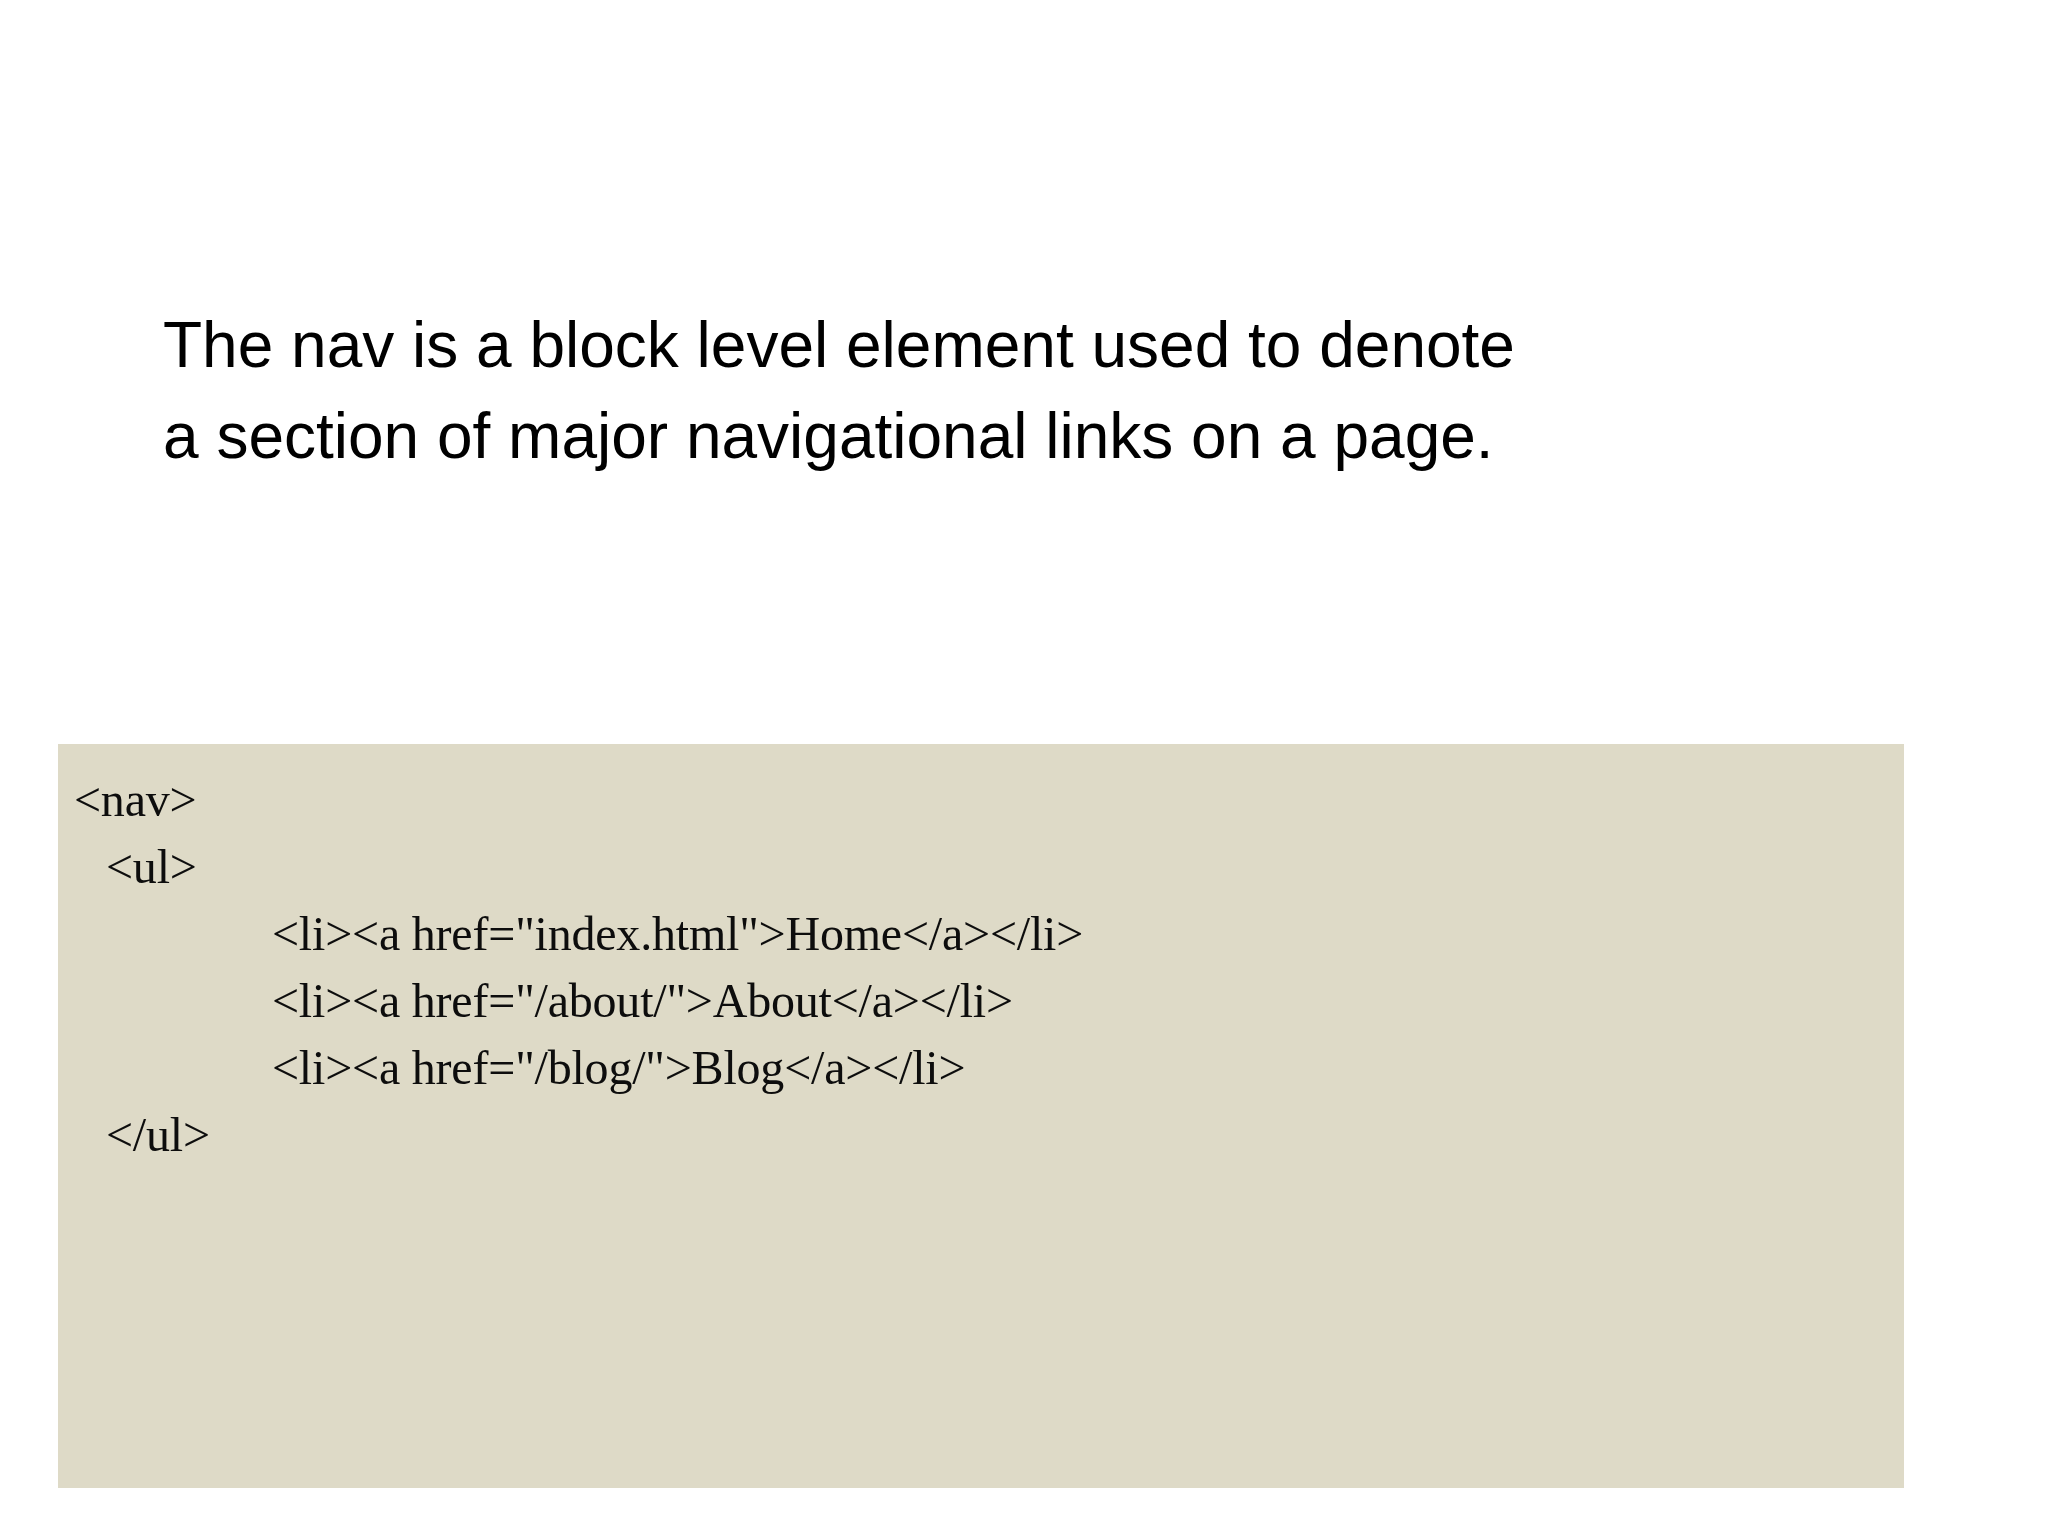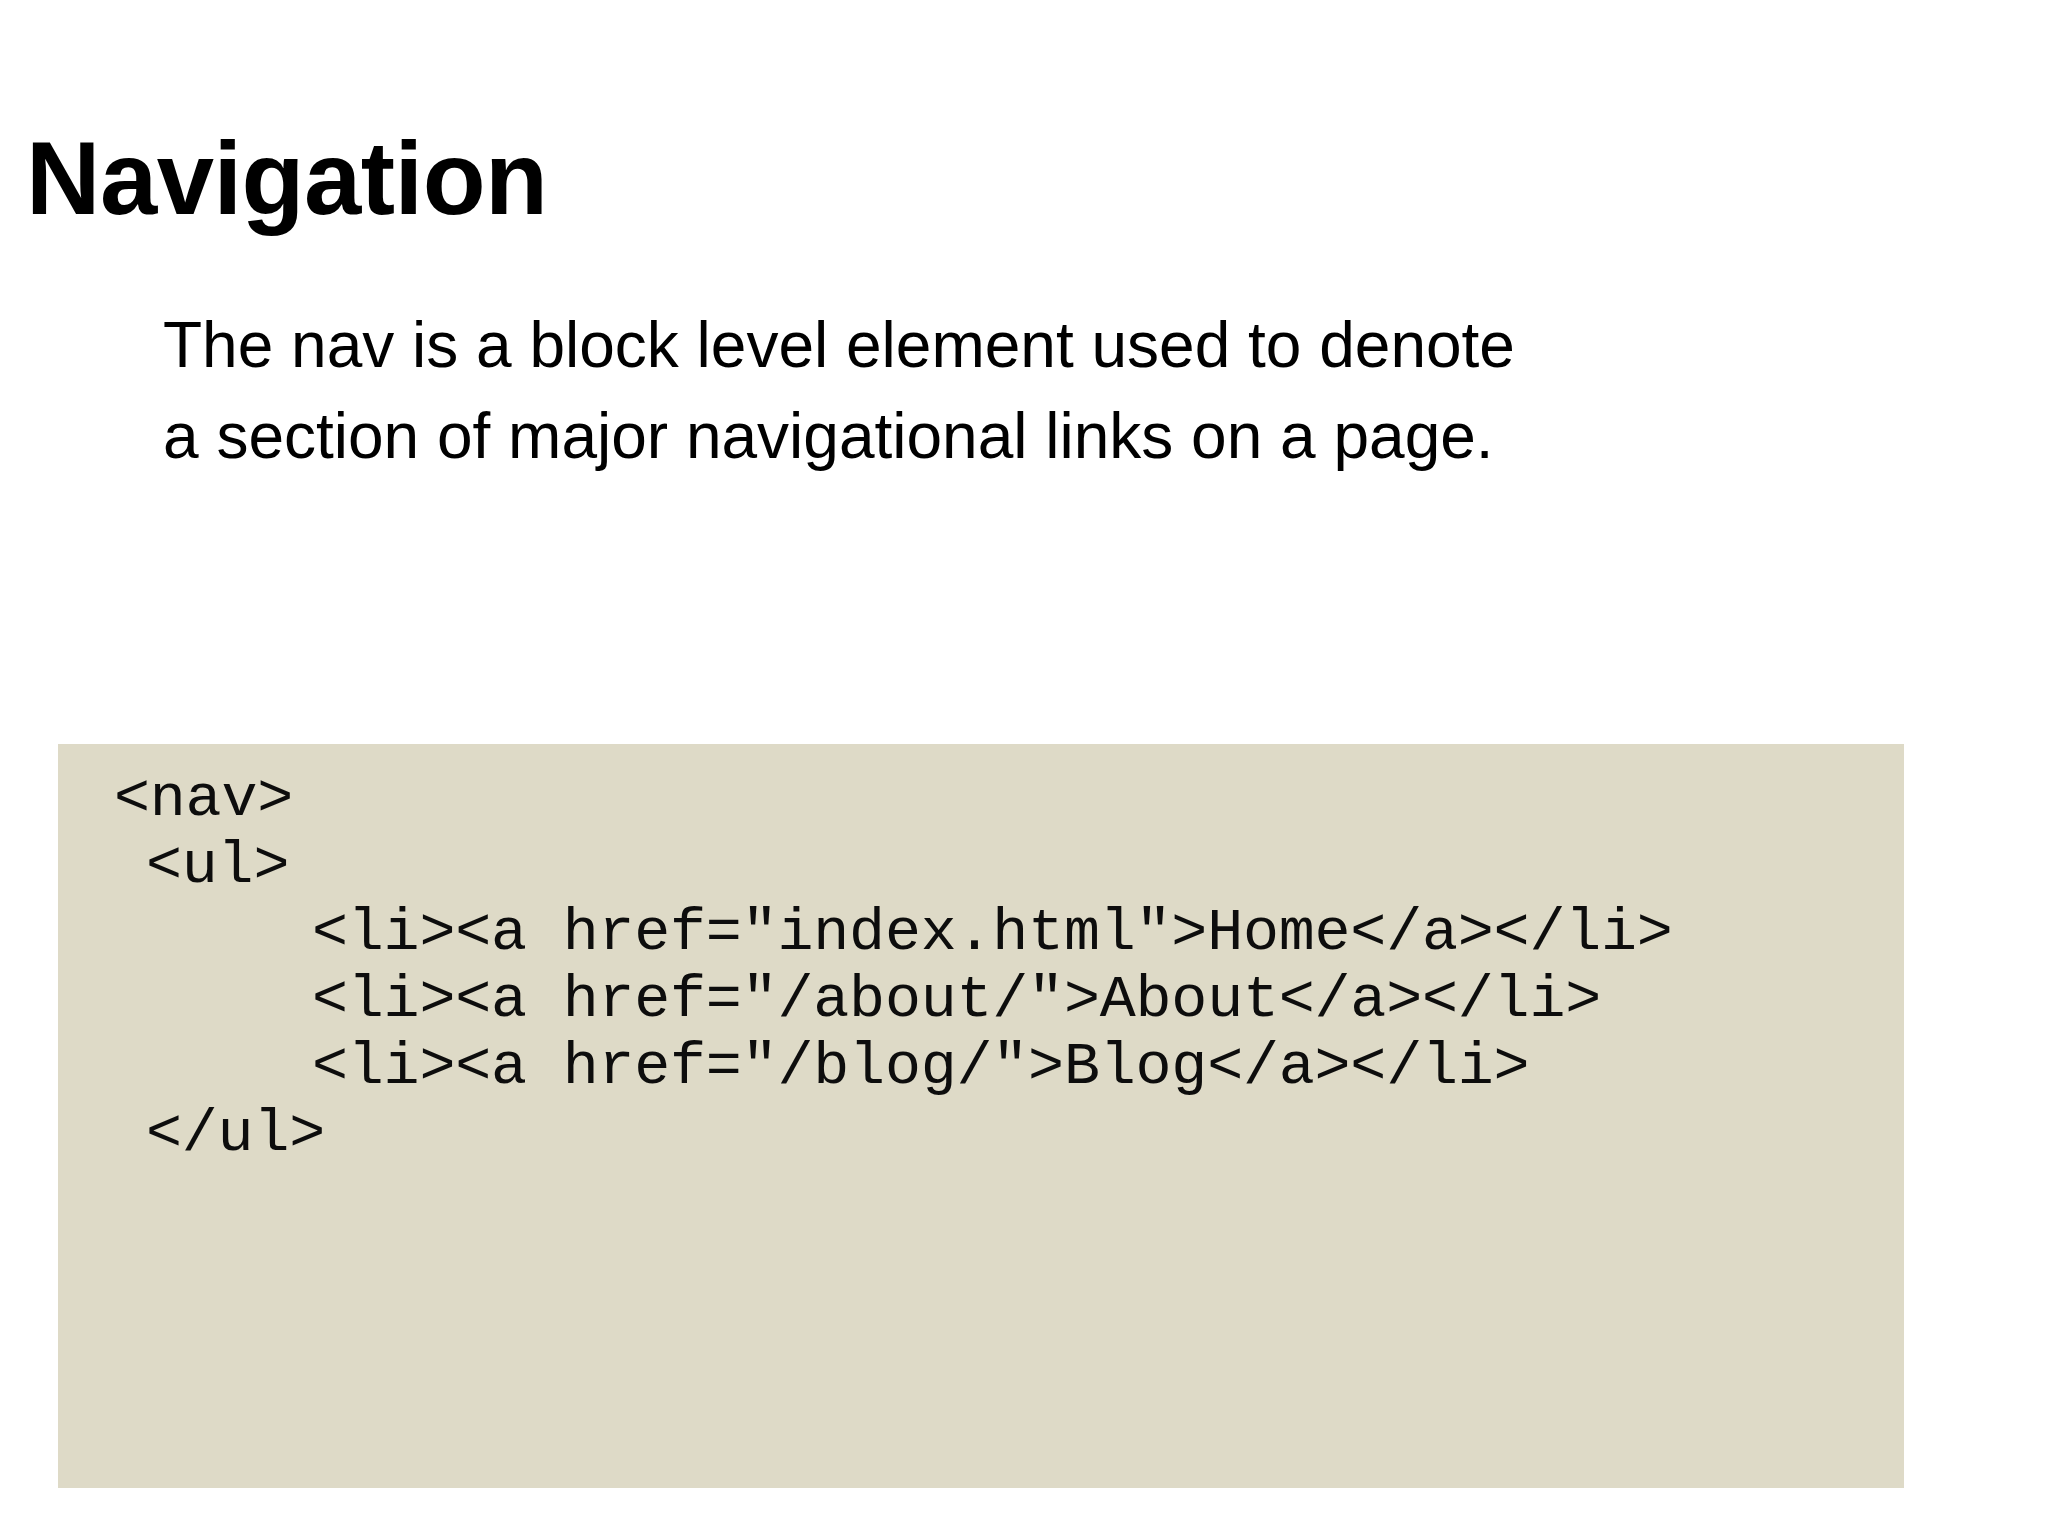--- a/index.html
+++ b/index.html
@@ -59,39 +59,37 @@
     position: absolute;
     left: 58px;
     top: 744px;
     width: 1846px;
     height: 744px;
     background: #DEDAC7;
     box-sizing: border-box;
     padding: 22px 0 0 0;
   }
   .code-line {
-    font-family: Liberation Mono, monospace;
-    font-size: 60px;
+    font-family: Liberation Serif, serif;
+    font-size: 48px;
     line-height: 67px;
     color: #0d0d0d;
     white-space: pre;
     padding-left: 16px;
     letter-spacing: -0.2px;
-    margin-left: 40px;
   }
   .indent-0 { padding-left: 16px; }
   .indent-1 { padding-left: 48px; }
   .indent-2 { padding-left: 214px; }
 </style>
 </head>
 <body>
 
 <div id="slide">
 
-  <h1 id="slide-title">Navigation</h1>
 
   <div id="body-text">
     <span class="line">The nav is a block level element used to denote</span>
     <span class="line">a section of major navigational links on a page.</span>
   </div>
 
   <div id="code-block">
     <div class="code-line indent-0">&lt;nav&gt;</div>
     <div class="code-line indent-1">&lt;ul&gt;</div>
     <div class="code-line indent-2">&lt;li&gt;&lt;a href="index.html"&gt;Home&lt;/a&gt;&lt;/li&gt;</div>

